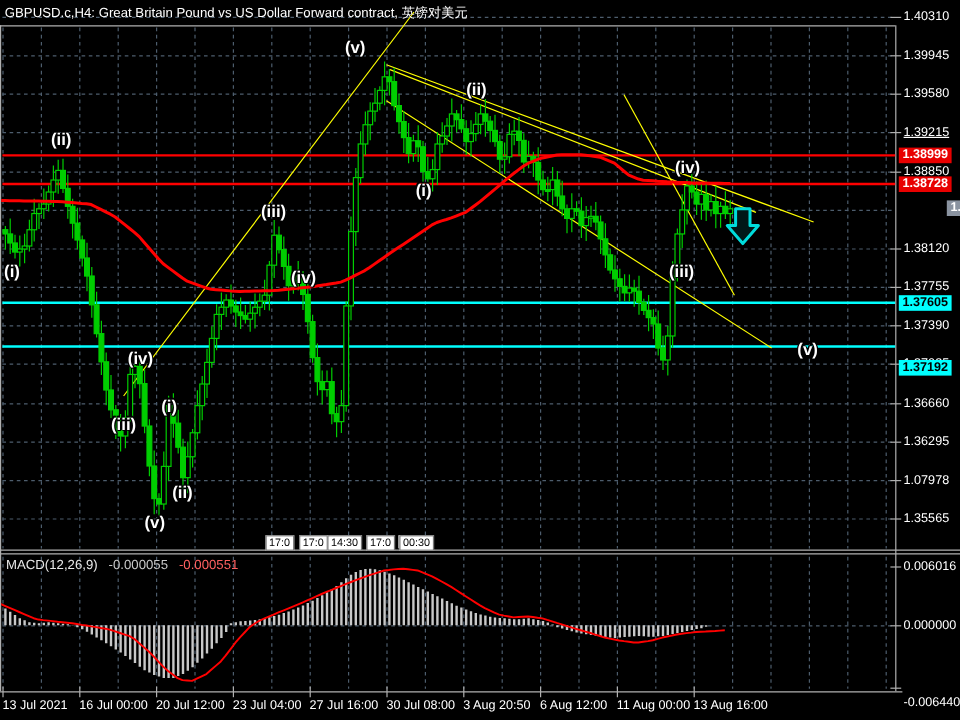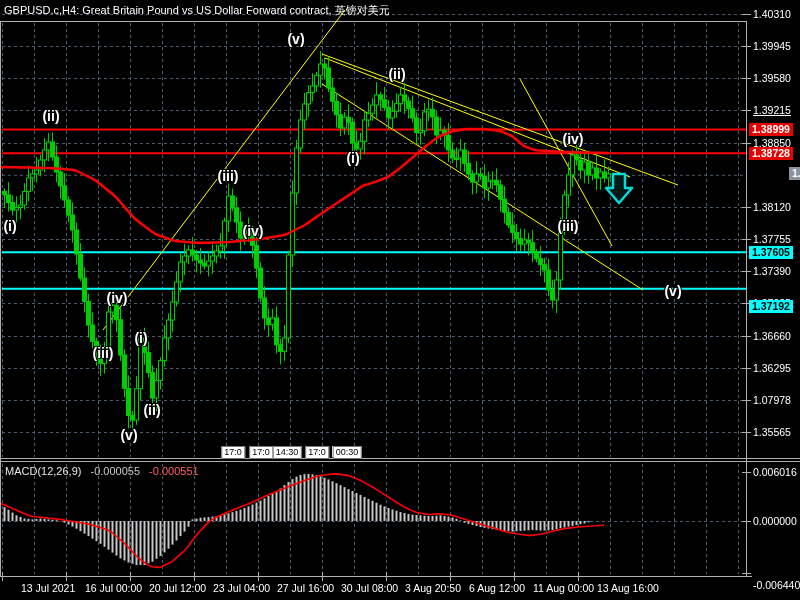--- a/index.html
+++ b/index.html
@@ -8,21 +8,21 @@
   svg{position:absolute;left:0;top:0;}
   .title{position:absolute;left:4px;top:3px;color:#fff;font-size:11px;white-space:nowrap;}
   .macdlbl{position:absolute;left:5px;top:465px;color:#e8e8e8;font-size:11px;white-space:nowrap;}
   .macdlbl .v1{color:#c8c8c8;margin-left:6px;}
   .macdlbl .v2{color:#ff6060;margin-left:6px;text-align:right;}
   .ptick{position:absolute;left:753px;color:#fff;font-size:10.5px;line-height:13px;}
   .badge{position:absolute;left:749px;font-size:10.5px;line-height:13px;padding:0 3px;font-weight:bold;}
   .badge.red{background:#e80000;color:#fff;}
   .badge.cyan{background:#00ffff;color:#000;}
   .badge.gray{background:#8a93a0;color:#fff;margin-left:40px;}
-  .ttick{position:absolute;top:582px;color:#fff;font-size:10.5px;white-space:nowrap;margin-left:19px;}
+  .ttick{position:absolute;top:582px;color:#fff;font-size:10.5px;white-space:nowrap;}
   .wave{position:absolute;color:#fff;font-size:14px;font-weight:bold;transform:translate(-50%,-50%);
         text-shadow:-1px 0 #000,1px 0 #000,0 -1px #000,0 1px #000,1px 1px #000,-1px -1px #000;}
   .sess{position:absolute;top:446px;height:11px;background:#fff;color:#000;font-size:9px;
         line-height:11px;padding:0 2px;border:1px solid #777;transform:translateX(-50%);white-space:nowrap;}
 </style>
 </head>
 <body>
 
 <div class="win">
   <svg id="cv" width="800" height="600">

